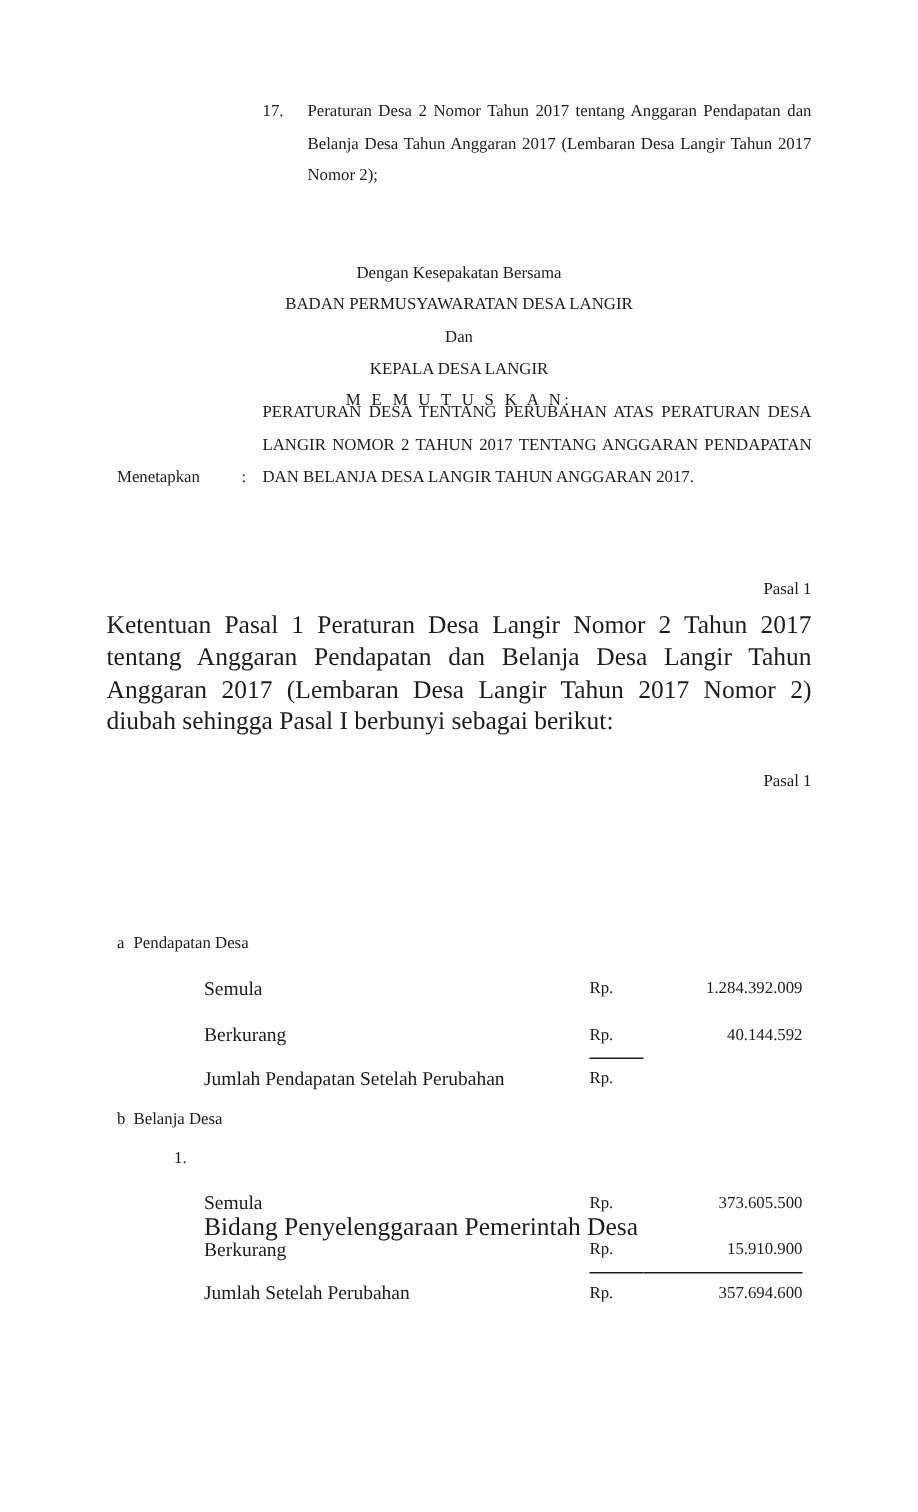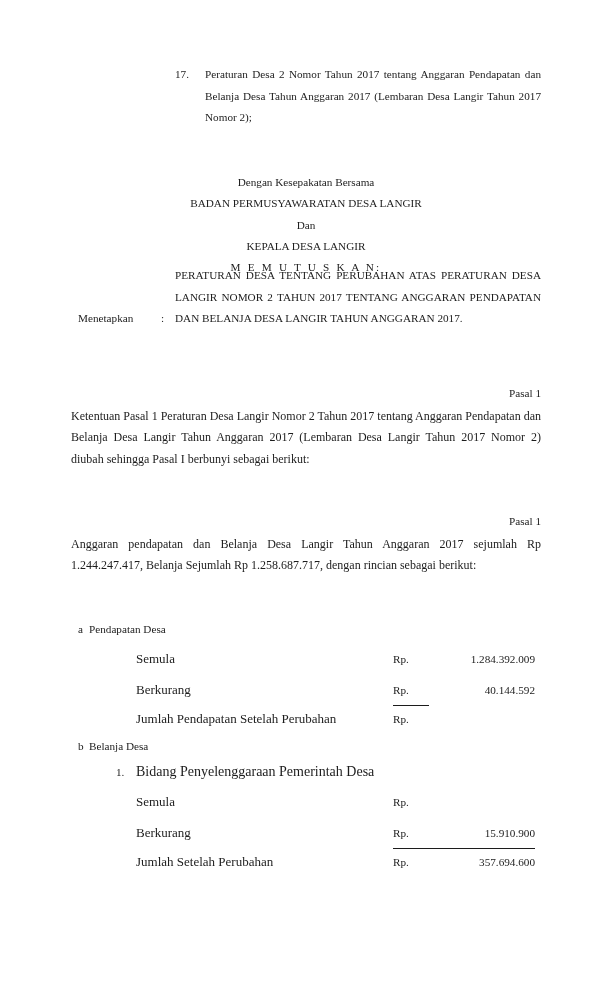--- a/index.html
+++ b/index.html
@@ -101,21 +101,21 @@
   #article-1 { top: 383px; }
   #article-2 { top: 511px; }
 
   .article-heading {
     text-align: right;
     font-size: 11.2px;
     line-height: 21.5px;
     margin-bottom: 1px;
   }
   .article-body {
-    font-size: 12px;
+    font-size: 17px;
     line-height: 21.5px;
     text-align: justify;
     text-justify: inter-word;
   }
 
   
   .budget {
     position: absolute;
     left: 71px;
     top: 616px;
@@ -149,22 +149,23 @@
     height: 26px;
     padding-left: 45px;
   }
   .sub-marker {
     flex: 0 0 20px;
     font-size: 11.2px;
     line-height: 26px;
   }
   .sub-title {
     flex: 1 1 auto;
-    font-size: 14px;
-    line-height: 26px;
+    font-size: 17px;
+    line-height: 26px;
+    margin-top: 46px;
   }
 
   .amount-rows {
     padding-left: 65px;
   }
   .amount-rows.indent2 {
     padding-left: 65px;
   }
   .amount-row {
     display: flex;
@@ -221,21 +222,20 @@
     <div class="menetapkan-body">PERATURAN DESA TENTANG PERUBAHAN ATAS PERATURAN DESA LANGIR NOMOR 2 TAHUN 2017 TENTANG ANGGARAN PENDAPATAN DAN BELANJA DESA LANGIR TAHUN ANGGARAN 2017.</div>
   </div>
 
   <div class="article" id="article-1">
     <div class="article-heading">Pasal 1</div>
     <div class="article-body">Ketentuan Pasal 1 Peraturan Desa Langir Nomor 2 Tahun 2017 tentang Anggaran Pendapatan dan Belanja Desa Langir Tahun Anggaran 2017 (Lembaran Desa Langir Tahun 2017 Nomor 2) diubah sehingga Pasal I berbunyi sebagai berikut:</div>
   </div>
 
   <div class="article" id="article-2">
     <div class="article-heading">Pasal 1</div>
-    <div class="article-body">Anggaran pendapatan dan Belanja Desa Langir Tahun Anggaran 2017 sejumlah Rp 1.244.247.417, Belanja Sejumlah Rp 1.258.687.717, dengan rincian sebagai berikut:</div>
   </div>
 
   <div class="budget">
 
     <div class="group">
       <div class="group-header">
         <div class="group-marker">a</div>
         <div class="group-title">Pendapatan Desa</div>
       </div>
       <div class="amount-rows">
@@ -264,20 +264,21 @@
 
       <div class="sub-header">
         <div class="sub-marker">1.</div>
         <div class="sub-title">Bidang Penyelenggaraan Pemerintah Desa</div>
       </div>
 
       <div class="amount-rows indent2">
         <div class="amount-row">
           <div class="amount-label">Semula</div>
           <div class="amount-cur">Rp.</div>
+          <div class="amount-val">373.605.500</div>
         </div>
         <div class="amount-row">
           <div class="amount-label">Berkurang</div>
           <div class="amount-cur">Rp.</div>
           <div class="amount-val">15.910.900</div>
         </div>
         <div class="amount-row total">
           <div class="amount-label">Jumlah Setelah Perubahan</div>
           <div class="amount-cur">Rp.</div>
           <div class="amount-val">357.694.600</div>

